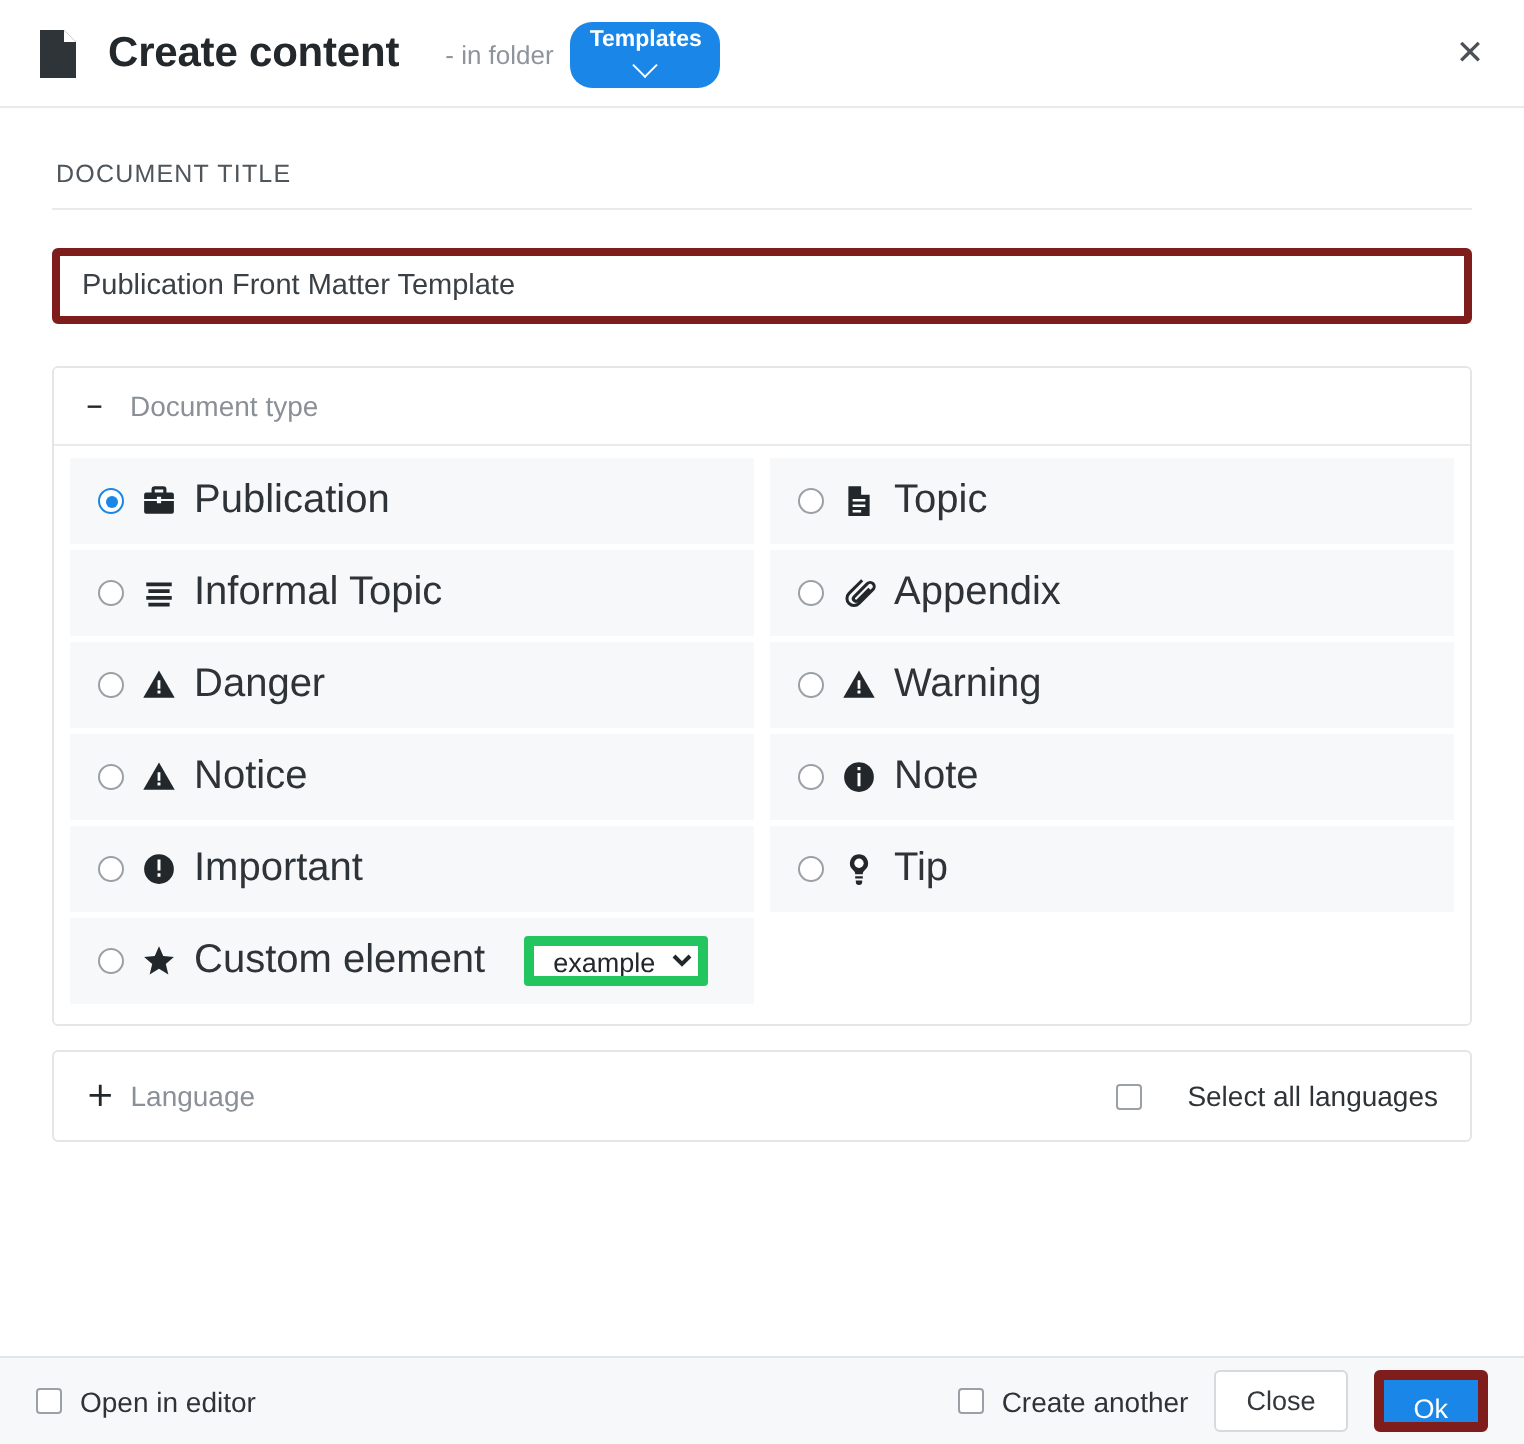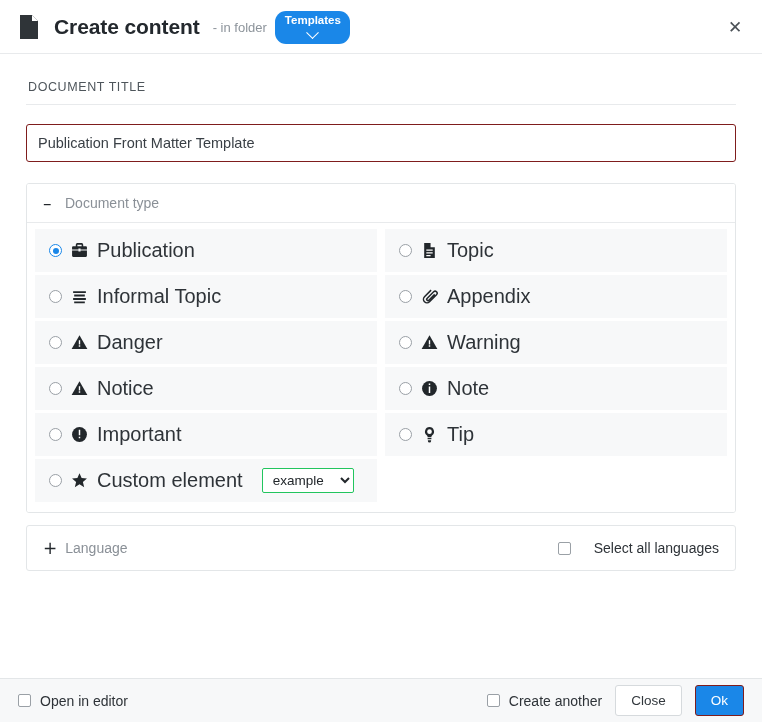--- a/index.html
+++ b/index.html
@@ -35,21 +35,21 @@
   .hdr-title {
     font-size: 21px;
     font-weight: bold;
     color: #23282d;
     letter-spacing: -0.1px;
     white-space: nowrap;
   }
   .hdr-sub {
     font-size: 13px;
     color: #8d949b;
-    margin-left: 13px;
+    margin-left: 23px;
     white-space: nowrap;
   }
   .hdr-badge {
     margin-left: 8px;
     background: #1a87e8;
     color: #ffffff;
     font-size: 11.5px;
     font-weight: bold;
     border-radius: 11px;
     padding: 3px 9px 4px 10px;
@@ -100,21 +100,21 @@
     letter-spacing: 0.6px;
     color: #4e555b;
     padding: 26px 2px 10px 2px;
     border-bottom: 1px solid #e8eaec;
   }
   .title-input {
     margin-top: 19px;
     width: 100%;
     height: 38px;
     box-sizing: border-box;
-    border: 1px solid #7f1d1d;
+    border: 4px solid #7f1d1d;
     border-radius: 3px;
     padding: 0 11px;
     font-family: "Liberation Sans", sans-serif;
     font-size: 14.5px;
     color: #3a4046;
     background: #fff;
     outline: none;
   }
 
   
@@ -204,21 +204,21 @@
   }
   .opt-icon svg { display: block; }
   .opt-label {
     font-size: 20px;
     color: #2e3338;
     white-space: nowrap;
   }
   .opt-select {
     margin-left: 10px;
     height: 25px;
-    border: 1px solid #22c55e;
+    border: 5px solid #22c55e;
     border-radius: 2px;
     background: #fff;
     font-family: "Liberation Sans", sans-serif;
     font-size: 13.5px;
     color: #22272b;
     padding: 0 3px 0 6px;
     min-width: 92px;
   }
   .opt-row.no-radio { padding-left: 14px; }
   .opt-row.no-radio .opt-icon { margin-left: 0; }
@@ -308,21 +308,21 @@
     cursor: pointer;
     white-space: nowrap;
   }
   .btn-close {
     background: #fff;
     border: 1px solid #d6dadd;
     color: #32383d;
   }
   .btn-ok {
     background: #1a87e8;
-    border: 1px solid #7f1d1d;
+    border: 5px solid #7f1d1d;
     color: #ffffff;
     min-width: 44px;
     text-align: center;
   }
 </style>
 </head>
 <body>
 
 <div class="dlg-header">
   <svg class="hdr-doc-icon" viewBox="0 0 22 26">

